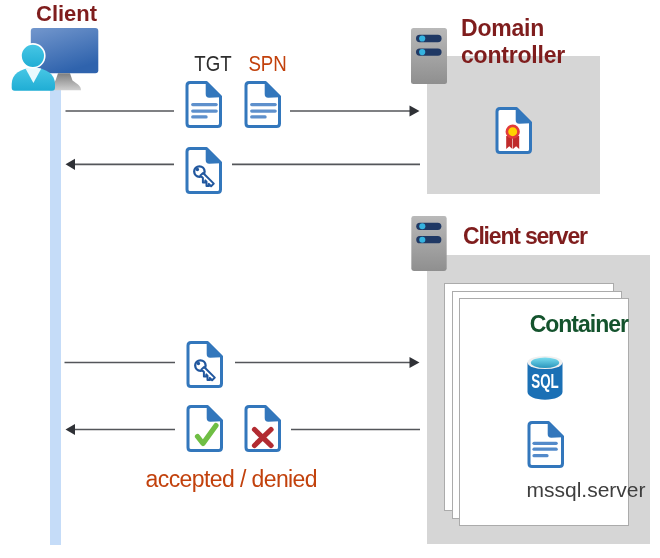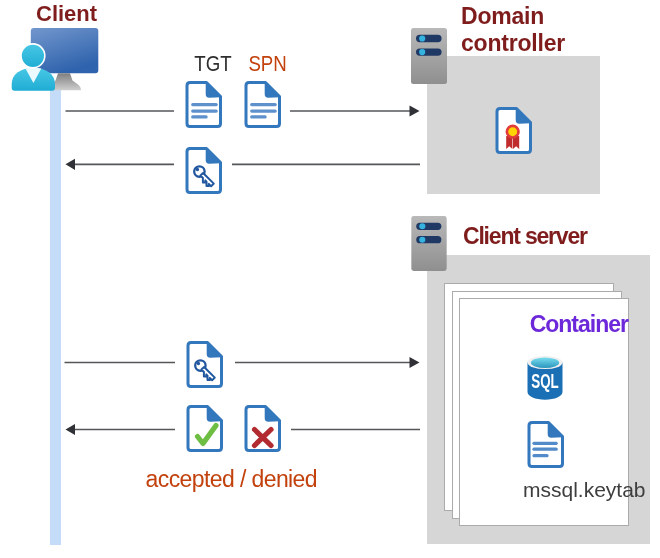--- a/index.html
+++ b/index.html
@@ -156,19 +156,19 @@
 <svg class="abs" style="left:525.5px;top:420.5px" width="38" height="47" viewBox="0 0 38 47">
   <use href="#docpage"></use>
   <g stroke-linecap="round" stroke-width="3.2" fill="none" stroke="#538aca">
     <line x1="8" y1="22.3" x2="30.2" y2="22.3"></line>
     <line x1="8" y1="28.2" x2="30.2" y2="28.2"></line>
     <line x1="8" y1="34.7" x2="21" y2="34.7"></line>
   </g>
 </svg>
 
 <div class="blabel" style="left:36px;top:3.4px;font-size:22px">Client</div>
-<div class="blabel" style="left:461px;top:3px;font-size:23px;letter-spacing:-0.2px;line-height:26.8px">Domain<br>controller</div>
+<div class="blabel" style="left:461px;top:15px;font-size:23px;letter-spacing:-0.2px;line-height:26.8px">Domain<br>controller</div>
 <div class="blabel" style="left:463px;top:224.8px;font-size:23px;letter-spacing:-1.2px">Client server</div>
-<div class="ctr" style="left:459px;top:312.7px;width:169px;font-size:23px;font-weight:bold;color:#6d28d9;letter-spacing:-1px">Container</div>
+<div class="ctr" style="left:459px;top:312.7px;width:169px;font-size:23px;font-weight:bold;color:#14532d;letter-spacing:-1px">Container</div>
 <div class="ctr" style="left:175px;top:52.8px;width:60px;font-size:22px;color:#2e2e2e"><span style="transform:scaleX(0.85)">TGT</span></div>
 <div class="ctr" style="left:230px;top:52.8px;width:60px;font-size:22px;color:#c2410c"><span style="transform:scaleX(0.85)">SPN</span></div>
 <div class="ctr" style="left:117px;top:467.5px;width:200px;font-size:23px;color:#c2410c;letter-spacing:-0.6px">accepted / denied</div>
-<div class="ctr" style="left:445.5px;top:478.7px;width:200px;font-size:21px;color:#3e3e3e">mssql.keytab</div>
+<div class="ctr" style="left:445.5px;top:478.7px;width:200px;font-size:21px;color:#3e3e3e">mssql.server</div>
 
 </body></html>

